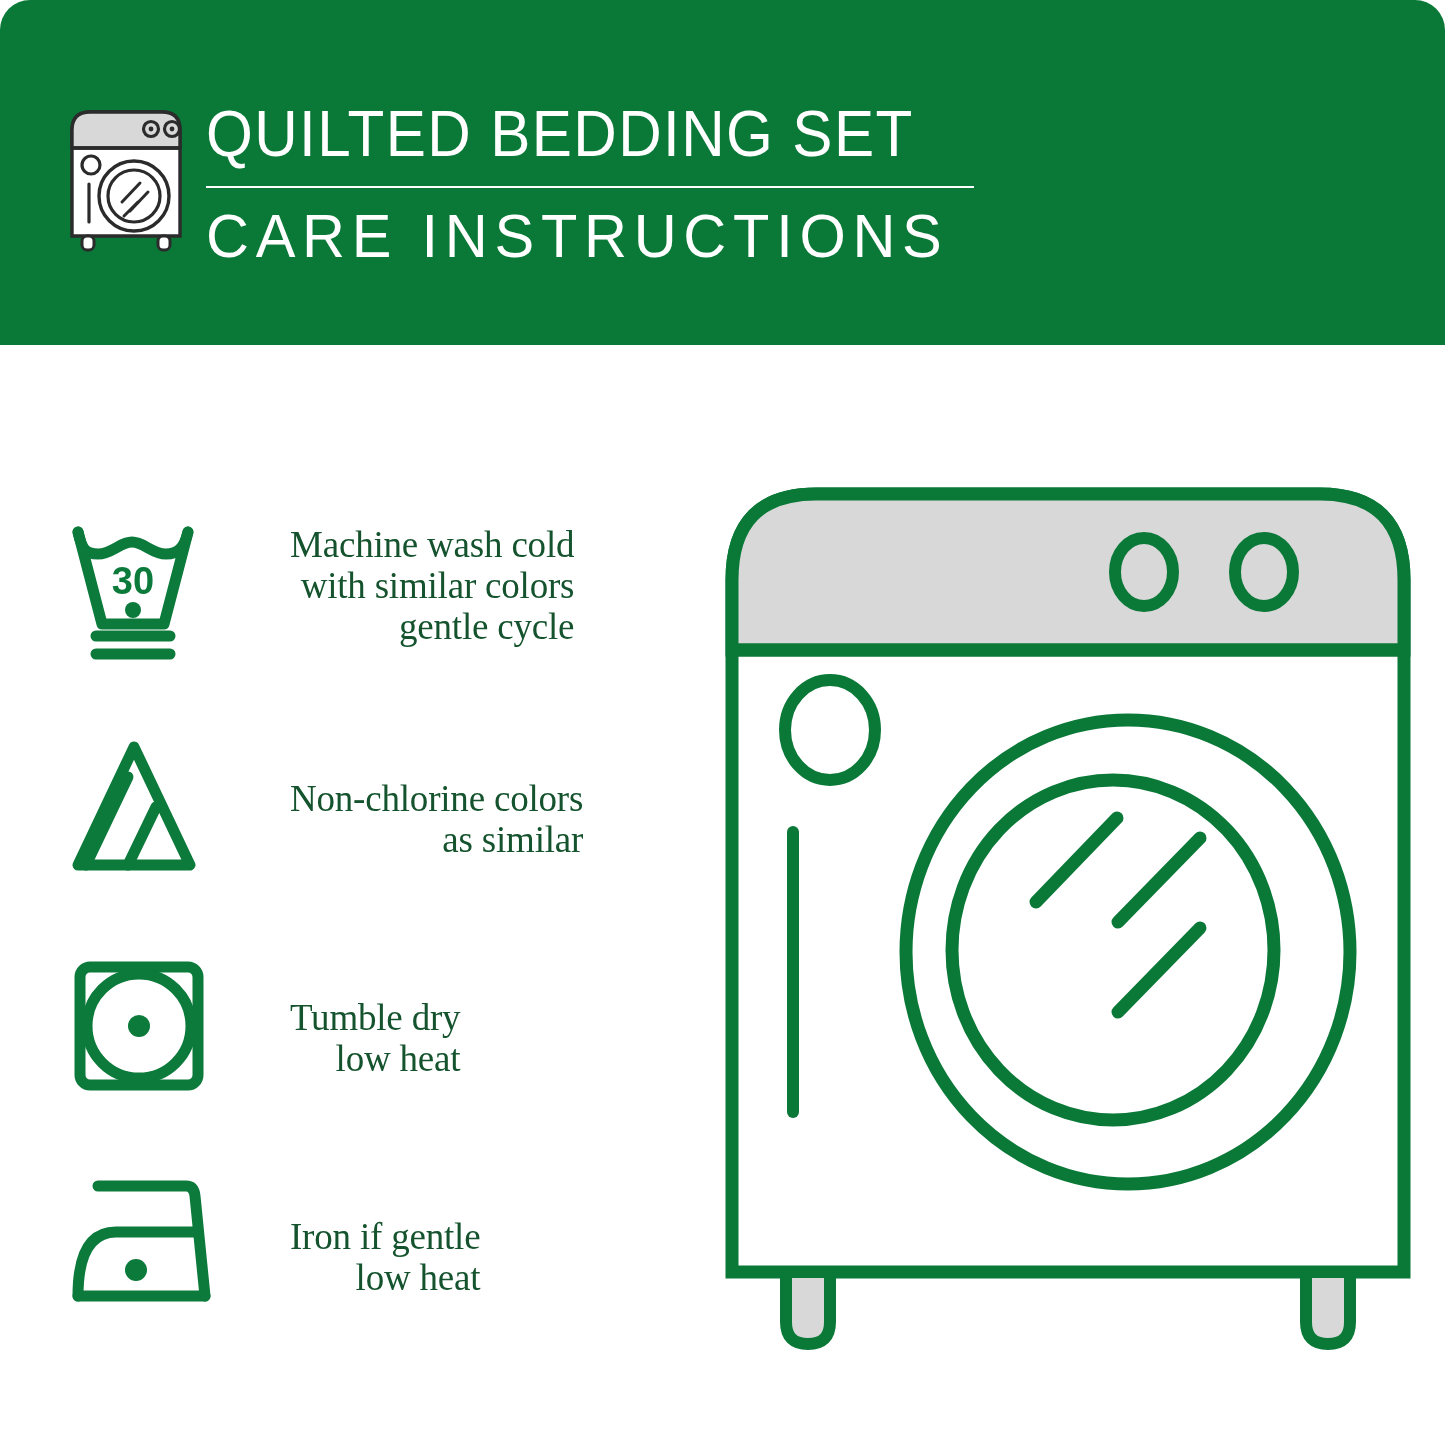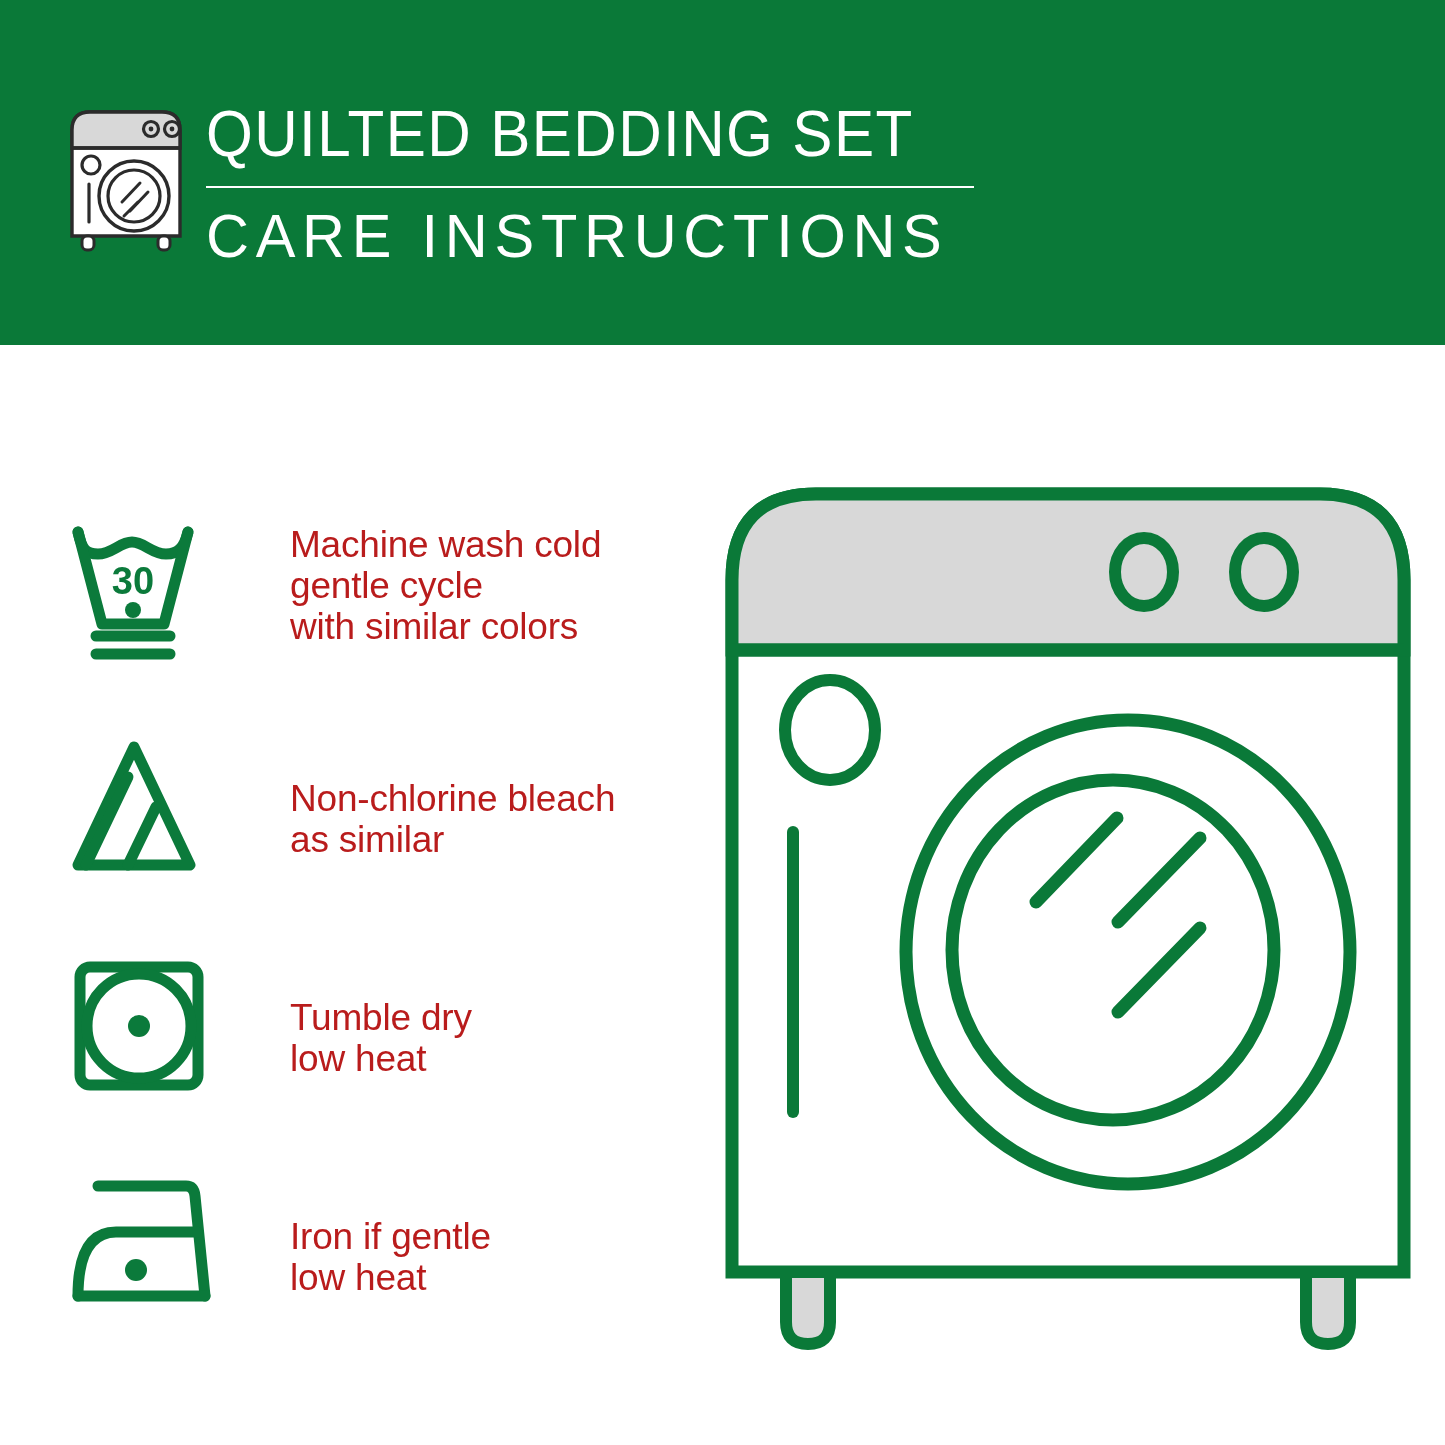--- a/index.html
+++ b/index.html
@@ -9,20 +9,21 @@
   }
   body {
     font-family: "Liberation Sans", sans-serif;
   }
   #page {
     position: relative;
     width: 1445px;
     height: 1445px;
     background: #ffffff;
     overflow: hidden;
+    border-radius: 30px;
   }
 
   
   #header-band {
     position: absolute;
     left: 0;
     top: 0;
     width: 1445px;
     height: 345px;
     background: #0a7938;
@@ -85,26 +86,27 @@
   .care-symbol {
     position: absolute;
     left: 68px;
     top: 0;
     width: 160px;
     height: 150px;
   }
   .care-text {
     position: absolute;
     left: 290px;
-    color: #b91c1c;
-    font-family: Liberation Sans, sans-serif;
+    color: #14532d;
+    font-family: Liberation Serif, serif;
     font-size: 37px;
     font-weight: 400;
     line-height: 41px;
     letter-spacing: -0.2px;
+    text-align: right;
   }
   .care-text div { white-space: nowrap; }
 
   
   #item-wash   { top: 155px; }
   #item-bleach { top: 370px; }
   #item-dry    { top: 590px; }
   #item-iron   { top: 805px; }
 
   #item-wash   .care-text { top: 4px; }
@@ -179,37 +181,37 @@
             <line x1="28" y1="116" x2="102" y2="116"></line>
             <line x1="28" y1="134" x2="102" y2="134"></line>
           </g>
 
           <text x="65" y="74" text-anchor="middle" font-family="Liberation Sans, sans-serif" font-size="38" font-weight="700" fill="#0b7a3b">30</text>
           <circle cx="65" cy="90" r="8" fill="#0b7a3b"></circle>
         </svg>
       </div>
       <div class="care-text">
         <div>Machine wash cold</div>
+        <div>with similar colors</div>
         <div>gentle cycle</div>
-        <div>with similar colors</div>
       </div>
     </div>
 
     <div class="care-item" id="item-bleach">
       <div class="care-symbol">
         <svg viewBox="0 0 160 150" width="160" height="150" xmlns="http://www.w3.org/2000/svg">
           <g fill="none" stroke="#0b7a3b" stroke-width="11" stroke-linecap="round" stroke-linejoin="round">
             <path d="M66 12 L122 130 L10 130 Z"></path>
             <line x1="60" y1="42" x2="18" y2="130"></line>
             <line x1="88" y1="72" x2="60" y2="130"></line>
           </g>
         </svg>
       </div>
       <div class="care-text">
-        <div>Non-chlorine bleach</div>
+        <div>Non-chlorine colors</div>
         <div>as similar</div>
       </div>
     </div>
 
     <div class="care-item" id="item-dry">
       <div class="care-symbol">
         <svg viewBox="0 0 160 150" width="160" height="150" xmlns="http://www.w3.org/2000/svg">
           <g fill="none" stroke="#0b7a3b" stroke-width="11" stroke-linejoin="round">
             <rect x="12" y="12" width="118" height="118" rx="10"></rect>
             <circle cx="71" cy="71" r="52"></circle>

